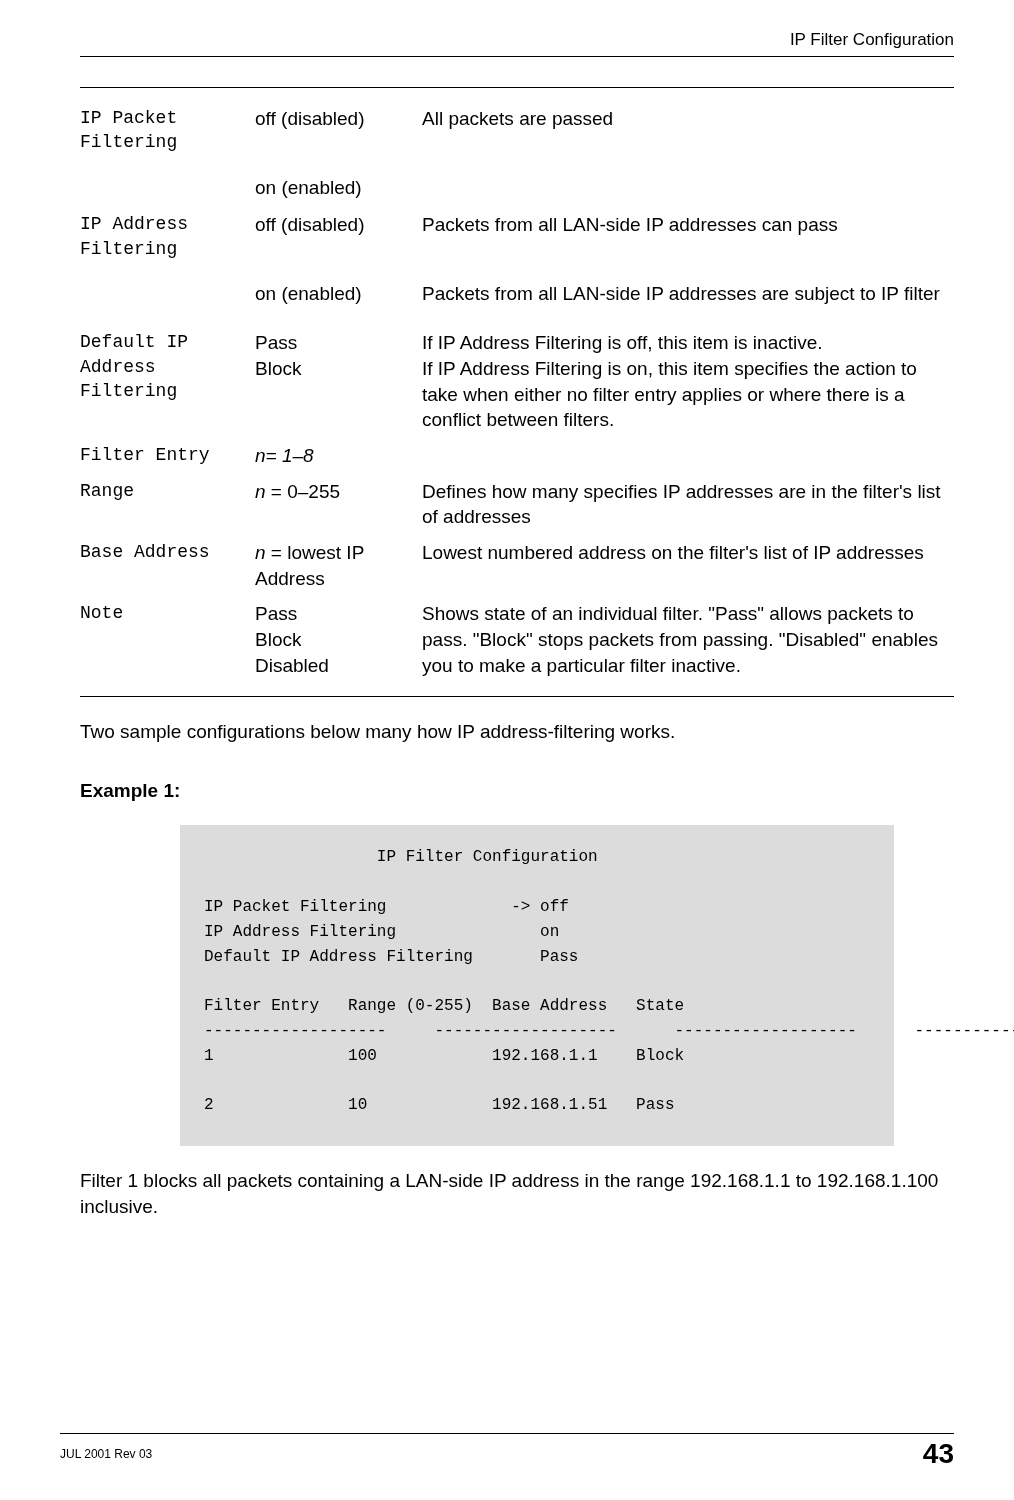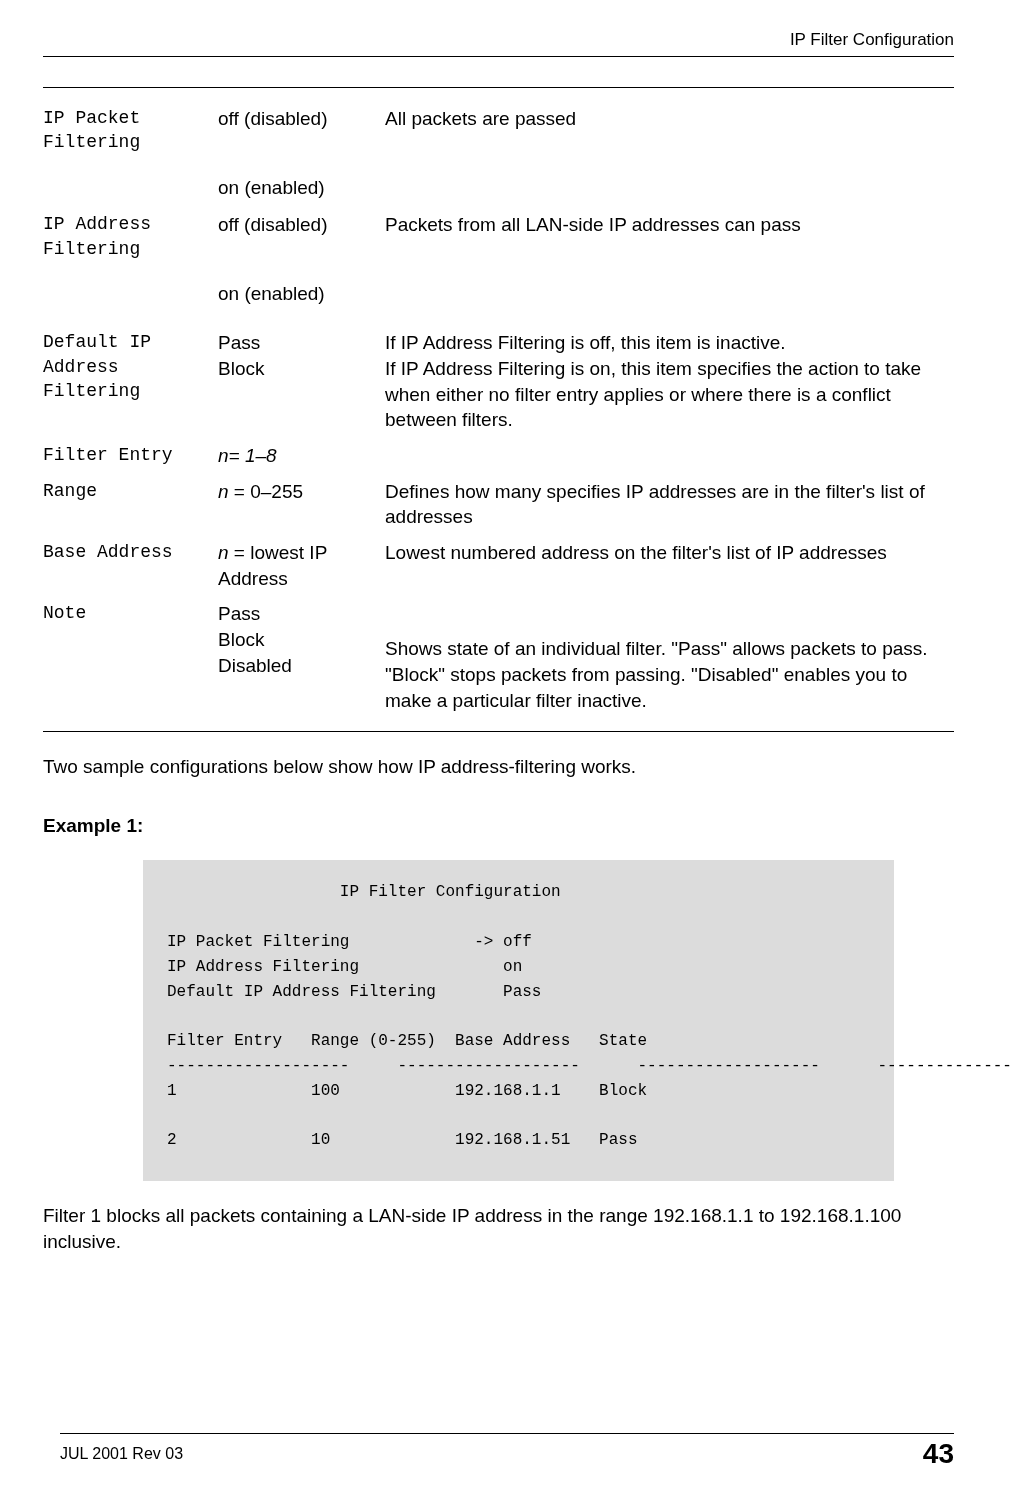--- a/index.html
+++ b/index.html
@@ -7,21 +7,21 @@
     margin: 0;
     padding: 0;
     background: #fff;
     color: #000;
     font-family: "Gill Sans", "Gill Sans MT", "Helvetica Neue", Helvetica, Arial, sans-serif;
   }
   .page {
     width: 1014px;
     height: 1500px;
     box-sizing: border-box;
-    padding: 30px 60px 30px 43px;
+    padding: 30px 60px 30px 80px;
     position: relative;
   }
   .running-head {
     text-align: right;
     font-size: 17px;
     border-bottom: 1px solid #000;
     padding-bottom: 6px;
     margin-bottom: 30px;
   }
   .def-table {
@@ -74,21 +74,21 @@
     left: 60px;
     right: 60px;
     bottom: 30px;
     border-top: 1px solid #000;
     padding-top: 4px;
     display: flex;
     justify-content: space-between;
     align-items: center;
   }
   .footer-left {
-    font-size: 16px;
+    font-size: 12px;
   }
   .footer-right {
     font-size: 28px;
     font-weight: bold;
   }
 </style>
 </head>
 <body>
 
 <div class="page">
@@ -109,20 +109,21 @@
       </div>
       <div class="def-row" style="margin-top: 12px;">
         <div class="c-name">IP Address
 Filtering</div>
         <div class="c-val" style="white-space: pre;">off (disabled)</div>
         <div class="c-desc" style="white-space: pre-line;">Packets from all LAN-side IP addresses can pass</div>
       </div>
       <div class="def-row" style="margin-top: 20px;">
         <div class="c-name"></div>
         <div class="c-val" style="white-space: pre;">on (enabled)</div>
+        <div class="c-desc" style="white-space: pre-line;">Packets from all LAN-side IP addresses are subject to IP filter</div>
       </div>
       <div class="def-row" style="margin-top: 24px;">
         <div class="c-name">Default IP
 Address
 Filtering</div>
         <div class="c-val" style="white-space: pre;">Pass
 Block</div>
         <div class="c-desc" style="white-space: pre-line;">If IP Address Filtering is off, this item is inactive.
 If IP Address Filtering is on, this item specifies the action to take when either no filter entry applies or where there is a conflict between filters.</div>
       </div>
@@ -138,25 +139,25 @@
       <div class="def-row">
         <div class="c-name">Base Address</div>
         <div class="c-val"><span class="italic">n</span> = lowest IP Address</div>
         <div class="c-desc" style="white-space: pre-line;">Lowest numbered address on the filter's list of IP addresses</div>
       </div>
       <div class="def-row">
         <div class="c-name">Note</div>
         <div class="c-val" style="white-space: pre;">Pass
 Block
 Disabled</div>
-        <div class="c-desc" style="white-space: pre-line; margin-top: 35px;">Shows state of an individual filter.  "Pass" allows packets to pass. "Block" stops packets from passing. "Disabled" enables you to make a particular filter inactive.</div>
+        <div class="c-desc" style="white-space: pre-line;">Shows state of an individual filter.  "Pass" allows packets to pass. "Block" stops packets from passing. "Disabled" enables you to make a particular filter inactive.</div>
       </div>
     </div>
 
-  <div class="para">Two sample configurations below show how IP address-filtering works.</div>
+  <div class="para">Two sample configurations below many how IP address-filtering works.</div>
 
   <div class="para bold">Example 1:</div>
 
   <div class="ex-box">                  IP Filter Configuration
 
 IP Packet Filtering             -&gt; off
 IP Address Filtering               on
 Default IP Address Filtering       Pass
 
 Filter Entry   Range (0-255)  Base Address   State

